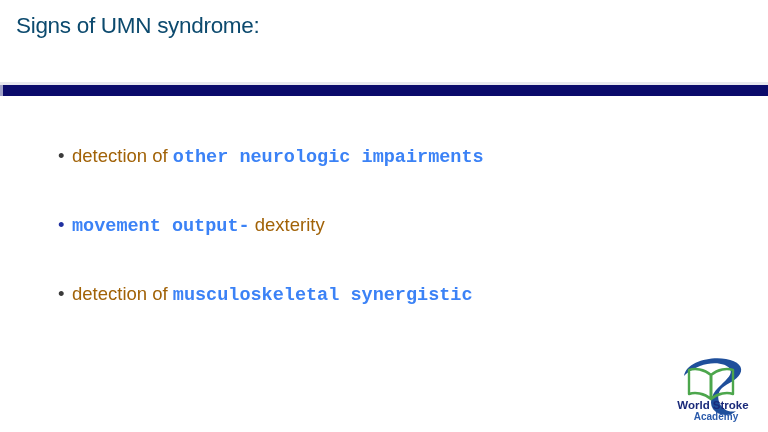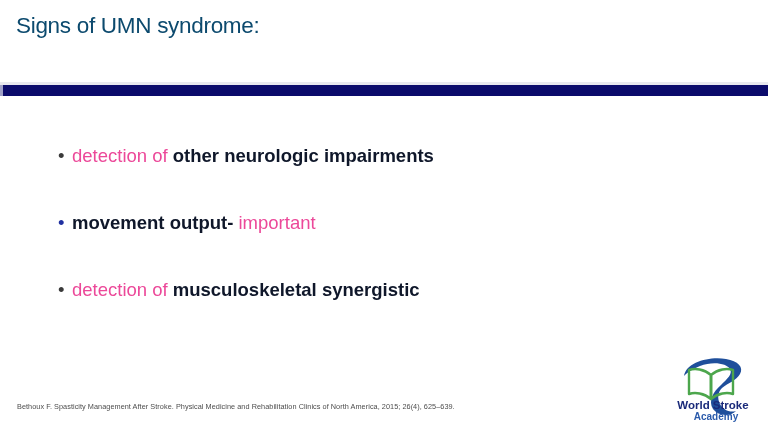--- a/index.html
+++ b/index.html
@@ -96,26 +96,27 @@
     font-size: 18.5px;
     line-height: 25px;
   }
   .bullet-dot.blue { color: #2030A0; }
 
   .bullet-text {
     flex: 1 1 auto;
     color: #3a3a3a;
   }
   .seg-plain {
-    color: #ec4899;
+    color: #a16207;
     font-weight: 400;
   }
   .seg-bold-blue {
-    color: #0f172a;
+    color: #3b82f6;
     font-weight: bold;
+    font-family: Liberation Mono, monospace;
   }
 
   
   .citation {
     position: absolute;
     left: 17px;
     top: 402px;
     color: #4d4d4d;
     font-size: 7.3px;
     line-height: 10px;
@@ -153,34 +154,33 @@
     <div class="bullet-row">
       <span class="bullet-dot">•</span>
       <span class="bullet-text">
         <span class="seg-plain">detection of </span><span class="seg-bold-blue">other neurologic impairments</span>
       </span>
     </div>
 
     <div class="bullet-row">
       <span class="bullet-dot blue">•</span>
       <span class="bullet-text">
-        <span class="seg-bold-blue">movement output-</span><span class="seg-plain"> important</span>
+        <span class="seg-bold-blue">movement output-</span><span class="seg-plain"> dexterity</span>
       </span>
     </div>
 
     <div class="bullet-row">
       <span class="bullet-dot">•</span>
       <span class="bullet-text">
         <span class="seg-plain">detection of </span><span class="seg-bold-blue">musculoskeletal synergistic</span>
       </span>
     </div>
 
   </div>
 
-  <div class="citation">Bethoux F. Spasticity Management After Stroke. Physical Medicine and Rehabilitation Clinics of North America, 2015; 26(4), 625–639.</div>
 
   <div class="logo">
     <svg width="86" height="70" viewBox="0 0 86 70" xmlns="http://www.w3.org/2000/svg">
 
       <path d="M14 22 C16 8, 40 2, 56 5 C68 7, 74 13, 70 20 C67 26, 58 29, 52 34
                C48 38, 47 44, 50 50 C53 56, 60 59, 66 57
                C60 63, 48 62, 43 55 C38 47, 43 38, 51 31 C57 25, 63 20, 60 15
                C57 9, 42 7, 30 12 C22 15, 17 19, 14 22 Z" fill="#1F4F9B"></path>
 
       <g fill="none" stroke="#4CA64C" stroke-width="2.4" stroke-linejoin="round">

